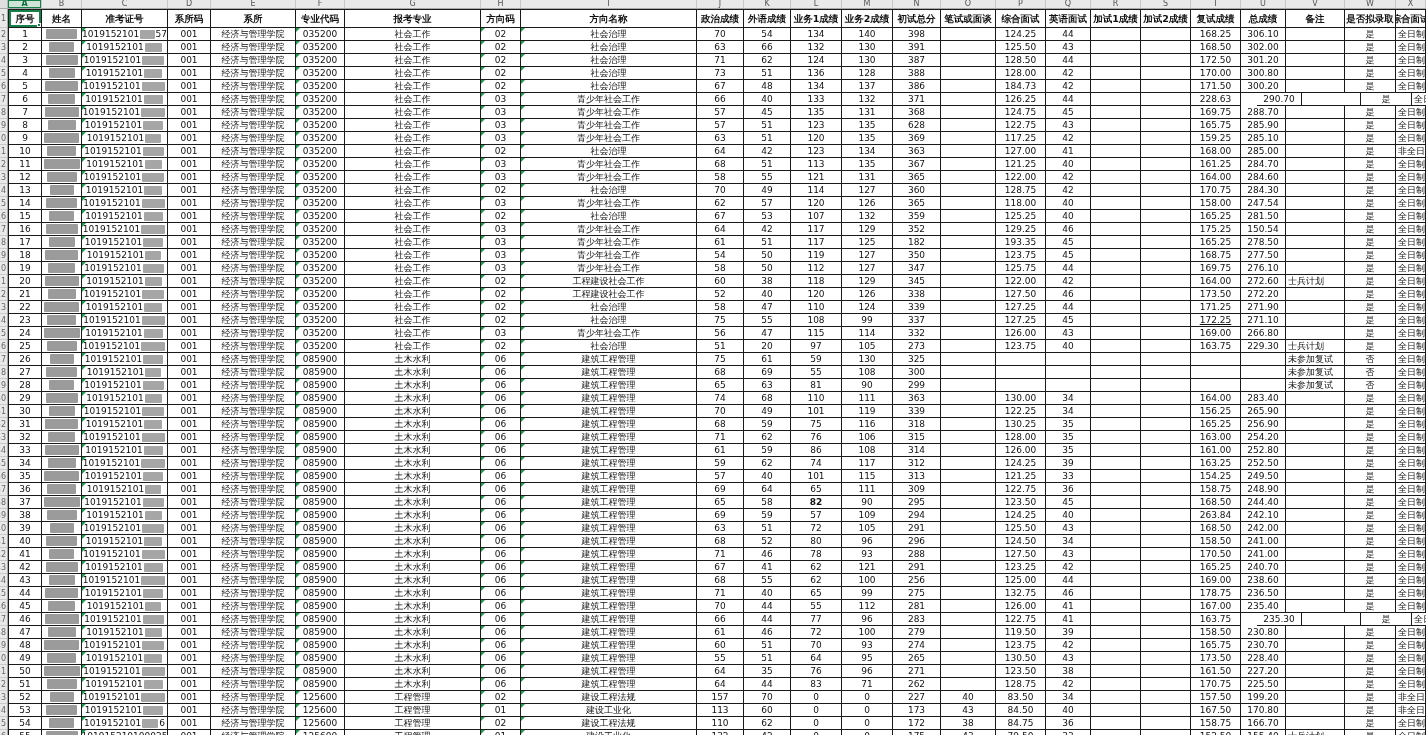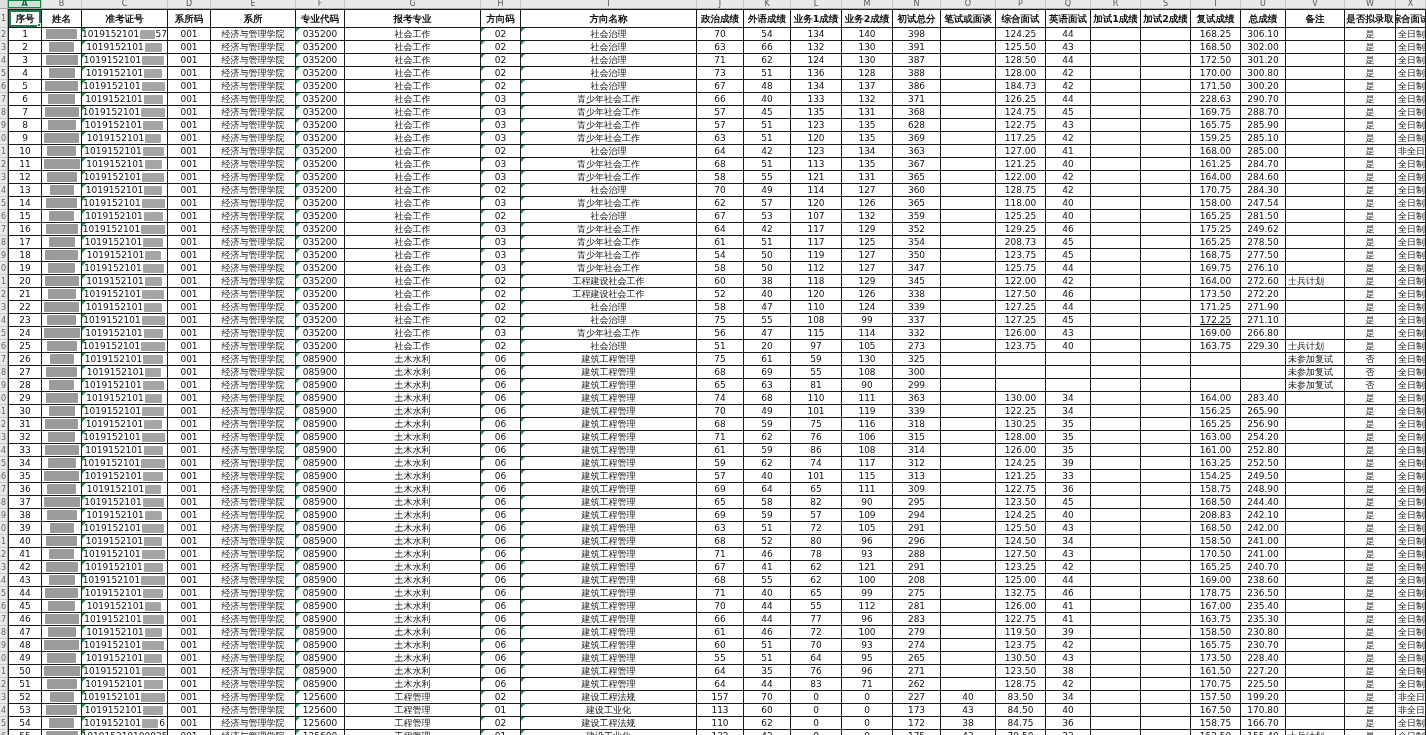--- a/index.html
+++ b/index.html
@@ -335,21 +335,21 @@
           <div class="cell" style="width: 47px;">40</div>
           <div class="cell" style="width: 51px;">133</div>
           <div class="cell" style="width: 51px;">132</div>
           <div class="cell" style="width: 48px;">371</div>
           <div class="cell" style="width: 55px;"></div>
           <div class="cell" style="width: 50px;">126.25</div>
           <div class="cell" style="width: 45px;">44</div>
           <div class="cell" style="width: 50px;"></div>
           <div class="cell" style="width: 50px;"></div>
           <div class="cell" style="width: 50px;">228.63</div>
-          <div class="cell" style="width: 45px;">290.70</div>
+          <div class="cell" style="width: 45px; margin-left: 16px;">290.70</div>
           <div class="cell left" style="width: 59px;"></div>
           <div class="cell" style="width: 51px;">是</div>
           <div class="cell left" style="width: 30px;">全日制</div>
         </div>
         <div class="row">
           <div class="cell" style="width: 34px;">7</div>
           <div class="cell" style="width: 40px;">
             <span class="blk" style="width: 34px;"></span>
           </div>
           <div class="cell" style="width: 86px;">
@@ -655,21 +655,21 @@
           <div class="cell" style="width: 47px;">42</div>
           <div class="cell" style="width: 51px;">117</div>
           <div class="cell" style="width: 51px;">129</div>
           <div class="cell" style="width: 48px;">352</div>
           <div class="cell" style="width: 55px;"></div>
           <div class="cell" style="width: 50px;">129.25</div>
           <div class="cell" style="width: 45px;">46</div>
           <div class="cell" style="width: 50px;"></div>
           <div class="cell" style="width: 50px;"></div>
           <div class="cell" style="width: 50px;">175.25</div>
-          <div class="cell" style="width: 45px;">249.62</div>
+          <div class="cell" style="width: 45px;">150.54</div>
           <div class="cell left" style="width: 59px;"></div>
           <div class="cell" style="width: 51px;">是</div>
           <div class="cell left" style="width: 30px;">全日制</div>
         </div>
         <div class="row">
           <div class="cell" style="width: 34px;">17</div>
           <div class="cell" style="width: 40px;">
             <span class="blk" style="width: 26px;"></span>
           </div>
           <div class="cell" style="width: 86px;">
@@ -680,23 +680,23 @@
           <div class="cell" style="width: 43px;">001</div>
           <div class="cell" style="width: 85px;">经济与管理学院</div>
           <div class="cell" style="width: 49px;">035200<span class="tri"></span></div>
           <div class="cell" style="width: 136px;">社会工作</div>
           <div class="cell" style="width: 40px;">03<span class="tri"></span></div>
           <div class="cell" style="width: 176px;">青少年社会工作<span class="tri"></span></div>
           <div class="cell" style="width: 47px;">61</div>
           <div class="cell" style="width: 47px;">51</div>
           <div class="cell" style="width: 51px;">117</div>
           <div class="cell" style="width: 51px;">125</div>
-          <div class="cell" style="width: 48px;">354</div>
-          <div class="cell" style="width: 55px;"></div>
-          <div class="cell" style="width: 50px;">208.73</div>
+          <div class="cell" style="width: 48px;">182</div>
+          <div class="cell" style="width: 55px;"></div>
+          <div class="cell" style="width: 50px;">193.35</div>
           <div class="cell" style="width: 45px;">45</div>
           <div class="cell" style="width: 50px;"></div>
           <div class="cell" style="width: 50px;"></div>
           <div class="cell" style="width: 50px;">165.25</div>
           <div class="cell" style="width: 45px;">278.50</div>
           <div class="cell left" style="width: 59px;"></div>
           <div class="cell" style="width: 51px;">是</div>
           <div class="cell left" style="width: 30px;">全日制</div>
         </div>
         <div class="row">
@@ -1318,21 +1318,21 @@
             <span class="tri"></span>
           </div>
           <div class="cell" style="width: 43px;">001</div>
           <div class="cell" style="width: 85px;">经济与管理学院</div>
           <div class="cell" style="width: 49px;">085900<span class="tri"></span></div>
           <div class="cell" style="width: 136px;">土木水利</div>
           <div class="cell" style="width: 40px;">06<span class="tri"></span></div>
           <div class="cell" style="width: 176px;">建筑工程管理<span class="tri"></span></div>
           <div class="cell" style="width: 47px;">65</div>
           <div class="cell" style="width: 47px;">58</div>
-          <div class="cell" style="width: 51px;">82</div>
+          <div class="cell" style="width: 51px; font-weight: bold;">82</div>
           <div class="cell" style="width: 51px;">90</div>
           <div class="cell" style="width: 48px;">295</div>
           <div class="cell" style="width: 55px;"></div>
           <div class="cell" style="width: 50px;">123.50</div>
           <div class="cell" style="width: 45px;">45</div>
           <div class="cell" style="width: 50px;"></div>
           <div class="cell" style="width: 50px;"></div>
           <div class="cell" style="width: 50px;">168.50</div>
           <div class="cell" style="width: 45px;">244.40</div>
           <div class="cell left" style="width: 59px;"></div>
@@ -1358,21 +1358,21 @@
           <div class="cell" style="width: 47px;">69</div>
           <div class="cell" style="width: 47px;">59</div>
           <div class="cell" style="width: 51px;">57</div>
           <div class="cell" style="width: 51px;">109</div>
           <div class="cell" style="width: 48px;">294</div>
           <div class="cell" style="width: 55px;"></div>
           <div class="cell" style="width: 50px;">124.25</div>
           <div class="cell" style="width: 45px;">40</div>
           <div class="cell" style="width: 50px;"></div>
           <div class="cell" style="width: 50px;"></div>
-          <div class="cell" style="width: 50px;">208.83</div>
+          <div class="cell" style="width: 50px;">263.84</div>
           <div class="cell" style="width: 45px;">242.10</div>
           <div class="cell left" style="width: 59px;"></div>
           <div class="cell" style="width: 51px;">是</div>
           <div class="cell left" style="width: 30px;">全日制</div>
         </div>
         <div class="row">
           <div class="cell" style="width: 34px;">39</div>
           <div class="cell" style="width: 40px;">
             <span class="blk" style="width: 24px;"></span>
           </div>
@@ -1512,21 +1512,21 @@
           <div class="cell" style="width: 43px;">001</div>
           <div class="cell" style="width: 85px;">经济与管理学院</div>
           <div class="cell" style="width: 49px;">085900<span class="tri"></span></div>
           <div class="cell" style="width: 136px;">土木水利</div>
           <div class="cell" style="width: 40px;">06<span class="tri"></span></div>
           <div class="cell" style="width: 176px;">建筑工程管理<span class="tri"></span></div>
           <div class="cell" style="width: 47px;">68</div>
           <div class="cell" style="width: 47px;">55</div>
           <div class="cell" style="width: 51px;">62</div>
           <div class="cell" style="width: 51px;">100</div>
-          <div class="cell" style="width: 48px;">208</div>
+          <div class="cell" style="width: 48px;">256</div>
           <div class="cell" style="width: 55px;"></div>
           <div class="cell" style="width: 50px;">125.00</div>
           <div class="cell" style="width: 45px;">44</div>
           <div class="cell" style="width: 50px;"></div>
           <div class="cell" style="width: 50px;"></div>
           <div class="cell" style="width: 50px;">169.00</div>
           <div class="cell" style="width: 45px;">238.60</div>
           <div class="cell left" style="width: 59px;"></div>
           <div class="cell" style="width: 51px;">是</div>
           <div class="cell left" style="width: 30px;">全日制</div>
@@ -1615,21 +1615,21 @@
           <div class="cell" style="width: 47px;">44</div>
           <div class="cell" style="width: 51px;">77</div>
           <div class="cell" style="width: 51px;">96</div>
           <div class="cell" style="width: 48px;">283</div>
           <div class="cell" style="width: 55px;"></div>
           <div class="cell" style="width: 50px;">122.75</div>
           <div class="cell" style="width: 45px;">41</div>
           <div class="cell" style="width: 50px;"></div>
           <div class="cell" style="width: 50px;"></div>
           <div class="cell" style="width: 50px;">163.75</div>
-          <div class="cell" style="width: 45px;">235.30</div>
+          <div class="cell" style="width: 45px; margin-left: 16px;">235.30</div>
           <div class="cell left" style="width: 59px;"></div>
           <div class="cell" style="width: 51px;">是</div>
           <div class="cell left" style="width: 30px;">全日制</div>
         </div>
         <div class="row">
           <div class="cell" style="width: 34px;">47</div>
           <div class="cell" style="width: 40px;">
             <span class="blk" style="width: 28px;"></span>
           </div>
           <div class="cell" style="width: 86px;">

